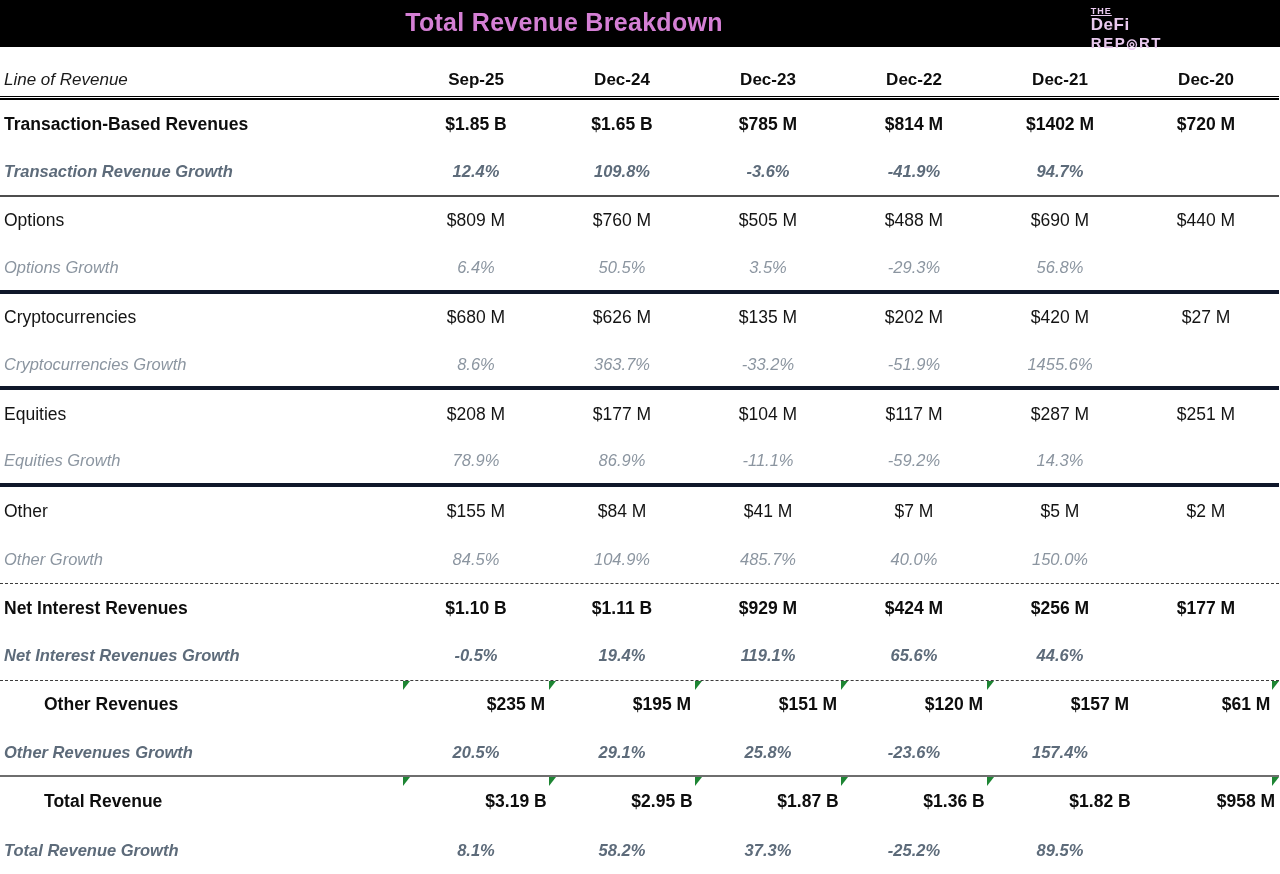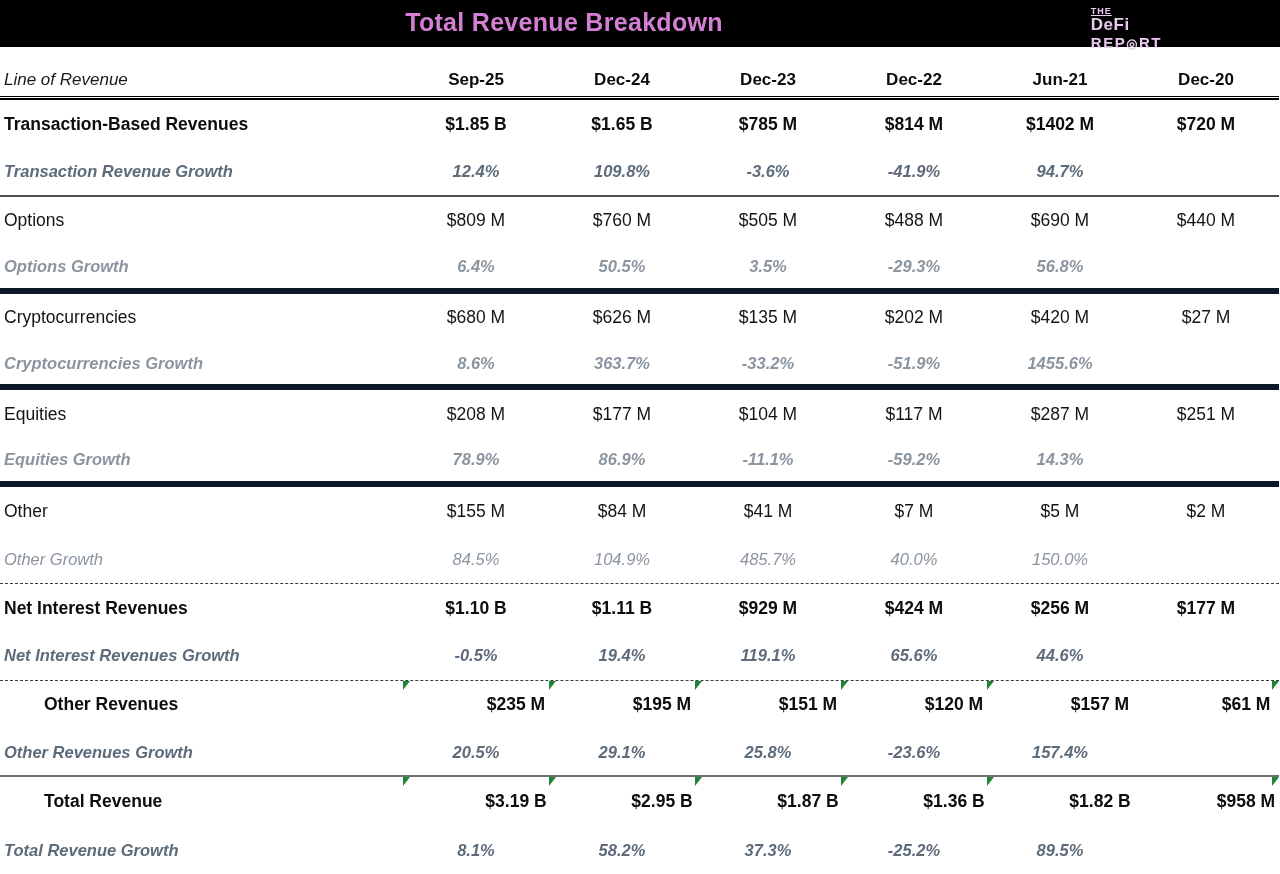--- a/index.html
+++ b/index.html
@@ -30,21 +30,21 @@
   .hdr-label { font-style:italic; font-size:17px; color:#1a1a1a; padding-left:4px; }
   .hdr-col { font-weight:bold; font-size:17px; text-align:center; color:#0d0d0d; }
   .double-rule { height:3px; width:1279px; border-bottom:2.5px solid #000; }
   .label { text-align:left; padding-left:4px; }
   .cell { text-align:center; }
   .r-main { font-weight:bold; font-size:17.5px; color:#0d0d0d; }
   .r-sub { font-size:17.5px; color:#141414; }
   .r-gstrong { font-style:italic; font-weight:bold; font-size:16.5px; color:#5d6b7a; }
   .r-glight { font-style:italic; font-size:16.5px; color:#8b95a0; }
   .d-dark { border-bottom:2px solid #4d4d4d; }
-  .d-gray { border-bottom:6px solid #0f172a;font-weight:bold; }
+  .d-gray { border-bottom:4px solid #0f172a; }
   .d-dashed { border-bottom:1px dashed #3c3c3c; }
   .d-solidgray { border-bottom:2px solid #6e6e6e; }
   .flagrow { position:relative;padding-left:40px; }
   .flag {
     position:absolute; top:0; width:0; height:0;
     border-top:9px solid #1d8533; border-right:7px solid transparent;
   }
 </style>
 </head>
 <body>
@@ -62,21 +62,21 @@
     </div>
   </div>
 
   <div class="tablewrap">
     <div class="row hdr">
       <div class="hdr-label">Line of Revenue</div>
       <div class="hdr-col">Sep-25</div>
       <div class="hdr-col">Dec-24</div>
       <div class="hdr-col">Dec-23</div>
       <div class="hdr-col">Dec-22</div>
-      <div class="hdr-col">Jun-21</div>
+      <div class="hdr-col">Dec-21</div>
       <div class="hdr-col">Dec-20</div>
     </div>
     <div class="double-rule"></div>
     <div id="rows">
         <div class="row r-main">
           <div class="label">Transaction-Based Revenues</div>
           <div class="cell">$1.85 B</div>
           <div class="cell">$1.65 B</div>
           <div class="cell">$785 M</div>
           <div class="cell">$814 M</div>

